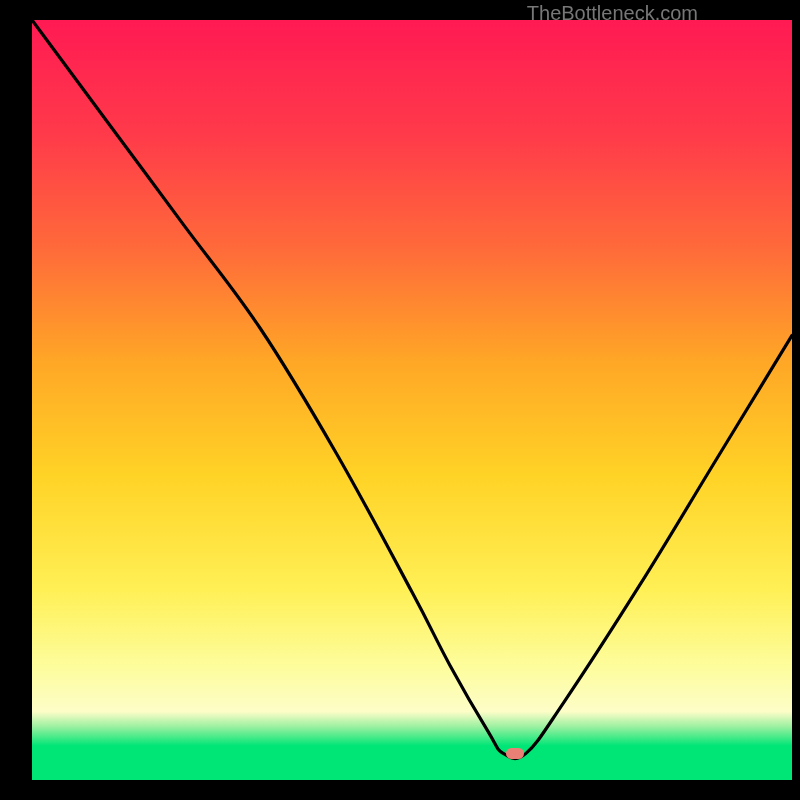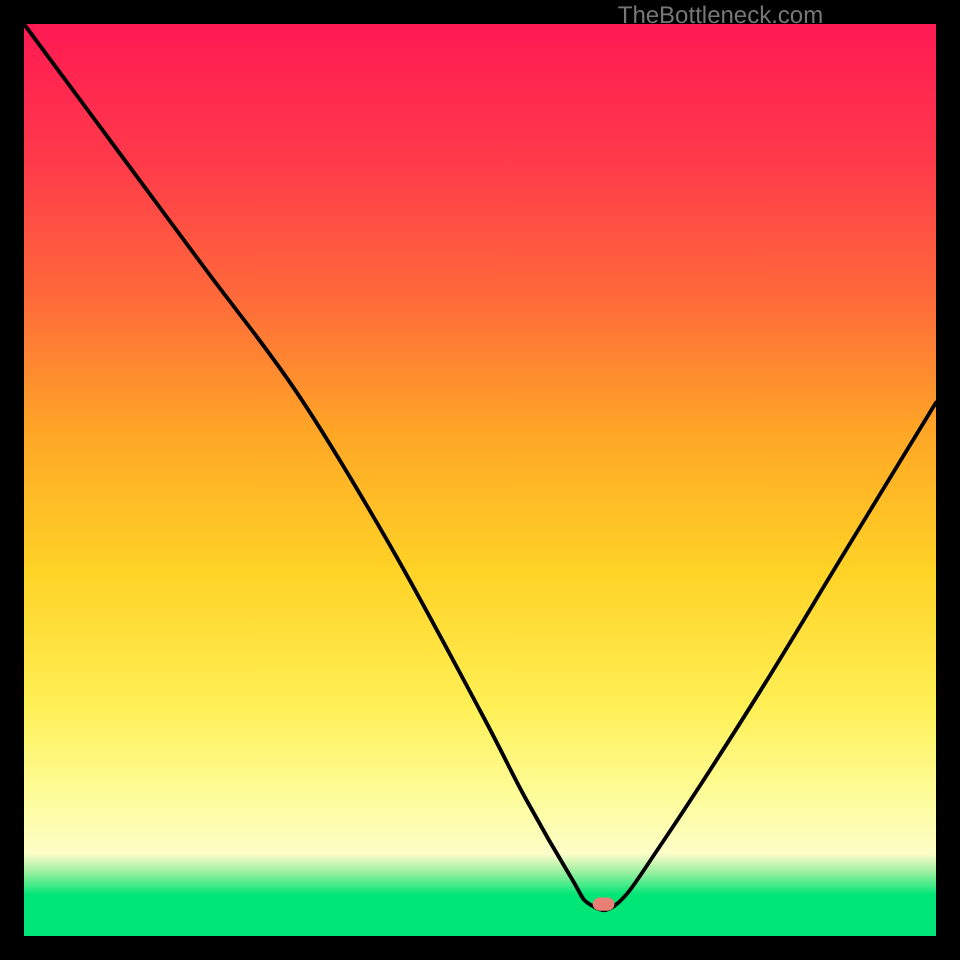--- a/index.html
+++ b/index.html
@@ -8,20 +8,21 @@
     width: 800px;
     height: 800px;
     background: #000;
     overflow: hidden;
   }
   .chart-container {
     position: relative;
     width: 692px;
     height: 800px;
     background: #000;
+    margin-left: 12px;
   }
   .plot-area {
     position: absolute;
     left: 20px;
     top: 20px;
     width: 760px;
     height: 760px;
     
     background: linear-gradient(
       to bottom,

